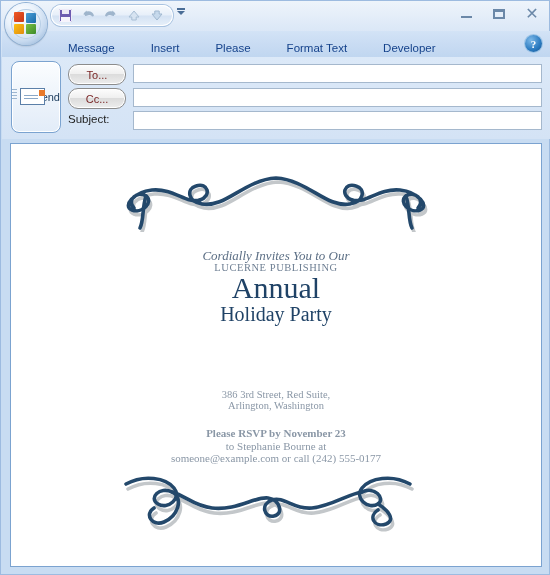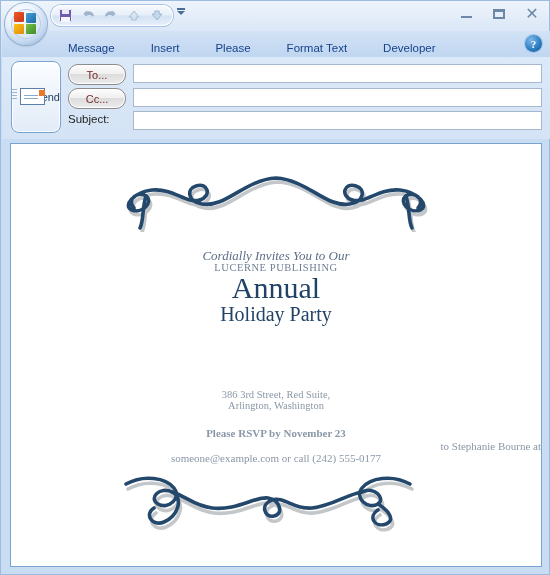--- a/index.html
+++ b/index.html
@@ -286,21 +286,20 @@
     font-family: "Liberation Serif", serif;
     font-size: 11px;
     font-weight: bold;
     color: #8a97a6;
   }
   #rsvp-line2 {
     position: absolute; left: 0; right: 0; top: 296px;
     font-family: "Liberation Serif", serif;
     font-size: 11px;
     color: #8a97a6;
-    text-align: right;
   }
   #rsvp-line3 {
     position: absolute; left: 0; right: 0; top: 308px;
     font-family: "Liberation Serif", serif;
     font-size: 11px;
     color: #8a97a6;
   }
 </style>
 </head>
 <body>

